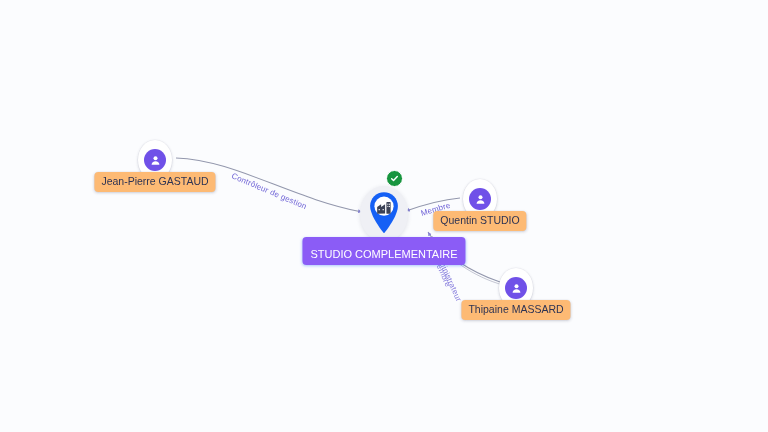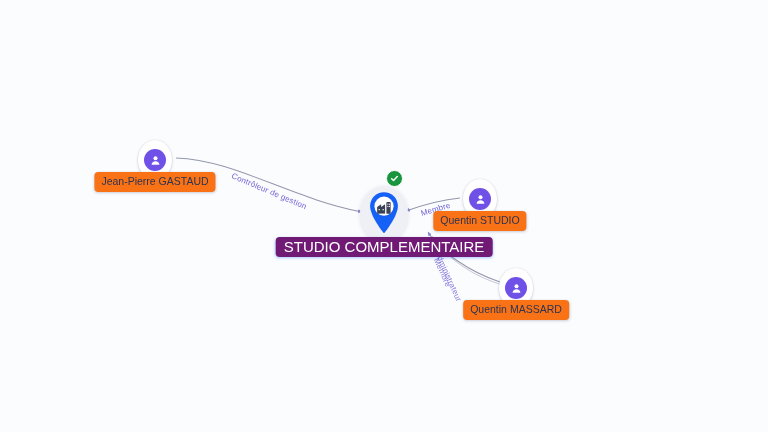--- a/index.html
+++ b/index.html
@@ -54,21 +54,21 @@
     align-items: center;
     justify-content: center;
   }
   .person-avatar svg { display:block; }
   .person-label {
     position: absolute;
     top: 12px;
     left: 50%;
     transform: translateX(-50%);
     white-space: nowrap;
-    background: #f97316;
+    background: #fdba74;
     color: #2d3353;
     font-size: 10.5px;
     line-height: 13px;
     padding: 3px 7px 4px 7px;
     border-radius: 4px;
     box-shadow: 0 1px 3px rgba(40,45,80,.20), 0 0 0 .5px rgba(40,45,80,.05);
   }
 
   
   .company-node {
@@ -116,25 +116,25 @@
     display: flex;
     align-items: center;
     justify-content: center;
   }
   .company-label {
     position: absolute;
     top: 25px;
     left: 50%;
     transform: translateX(-50%);
     white-space: nowrap;
-    background: #701a75;
+    background: #8b5cf6;
     color: #ffffff;
-    font-size: 15px;
+    font-size: 11px;
     line-height: 13px;
-    padding: 3px 8px 4px 8px;
+    padding: 11px 8px 4px 8px;
     border-radius: 4px;
     box-shadow: 0 1px 3px rgba(21,96,245,.35);
   }
 
   
   .edge-label {
     position: absolute;
     white-space: nowrap;
     color: #6f63d6;
     font-size: 8px;
@@ -196,21 +196,21 @@
   </div>
 
   <div class="person-node" style="left:516px; top:288px;">
     <div class="person-pill"></div>
     <div class="person-avatar">
       <svg width="13" height="13" viewBox="0 0 24 24" aria-hidden="true">
         <circle cx="12" cy="8" r="3.7" fill="#ffffff"></circle>
         <path d="M4.8 20c0-4 3.3-6.4 7.2-6.4S19.2 16 19.2 20z" fill="#ffffff"></path>
       </svg>
     </div>
-    <div class="person-label">Quentin MASSARD</div>
+    <div class="person-label">Thipaine MASSARD</div>
   </div>
 
   <div class="company-node" style="left:384px; top:212px;">
     <div class="company-halo"></div>
 
     <div class="pin">
       <svg width="34" height="46" viewBox="0 0 34 46" aria-hidden="true">
         <path d="M17 2.2C9.3 2.2 3.1 8.4 3.1 16.1c0 9.6 11.3 24.1 13.1 26.4.4.5 1.2.5 1.6 0
                  1.8-2.3 13.1-16.8 13.1-26.4C30.9 8.4 24.7 2.2 17 2.2z" fill="#1560f5"></path>
         <circle cx="17" cy="16.2" r="9.6" fill="#ffffff"></circle>

